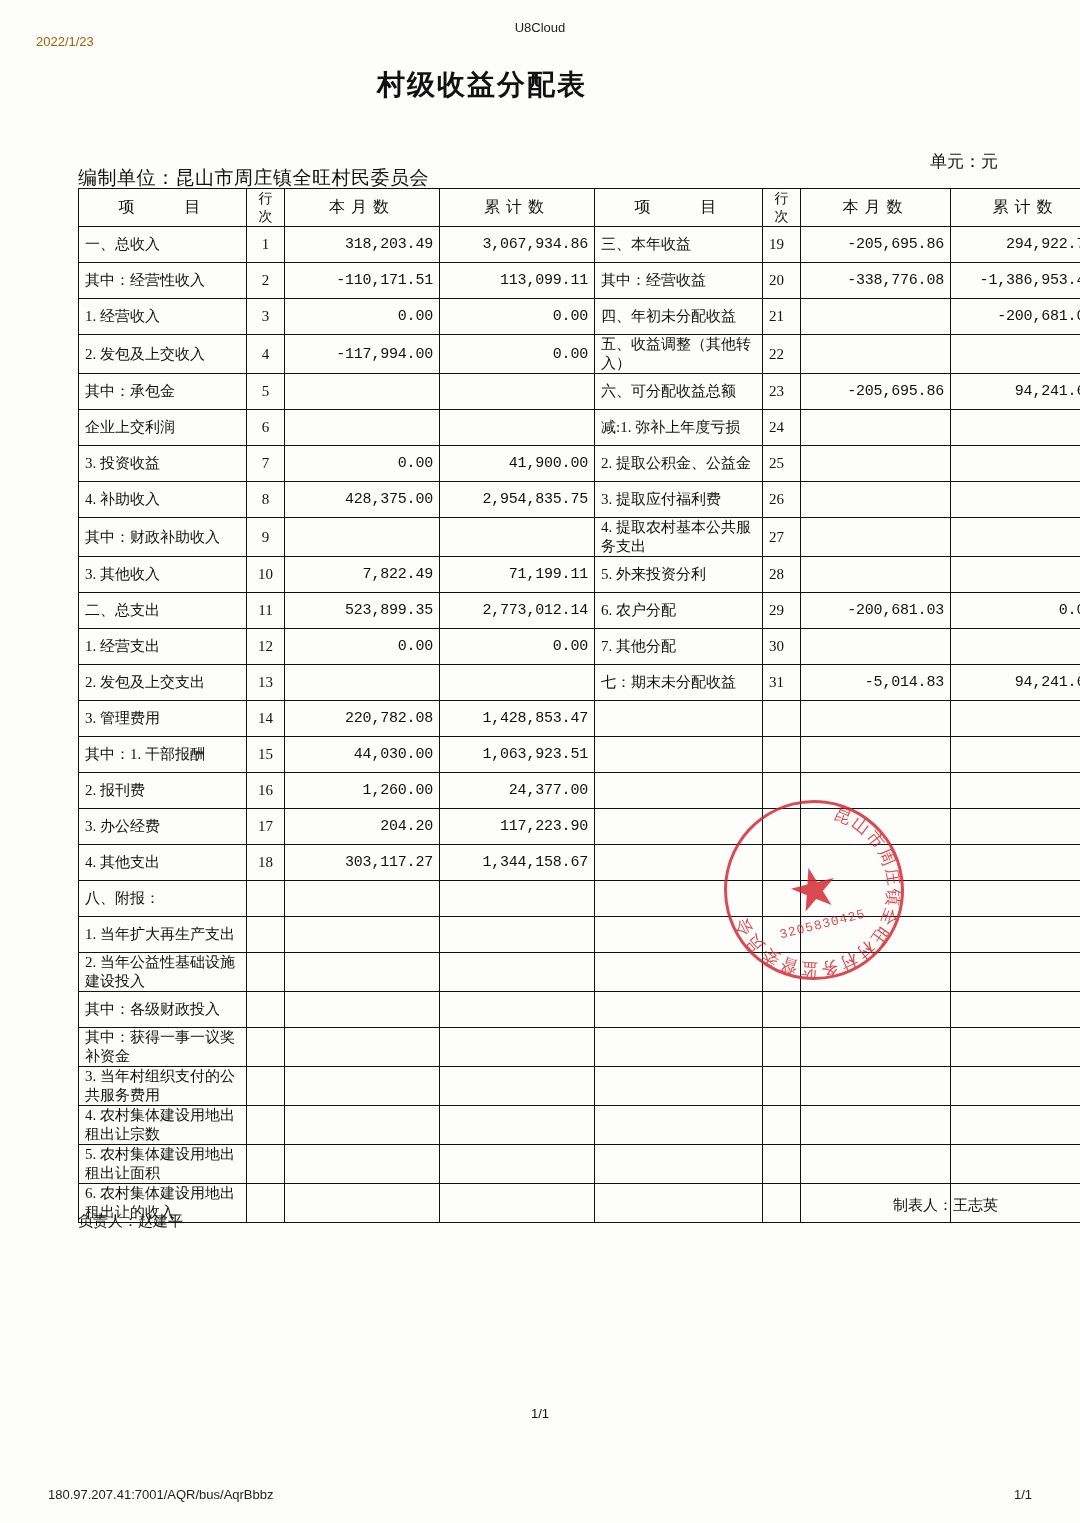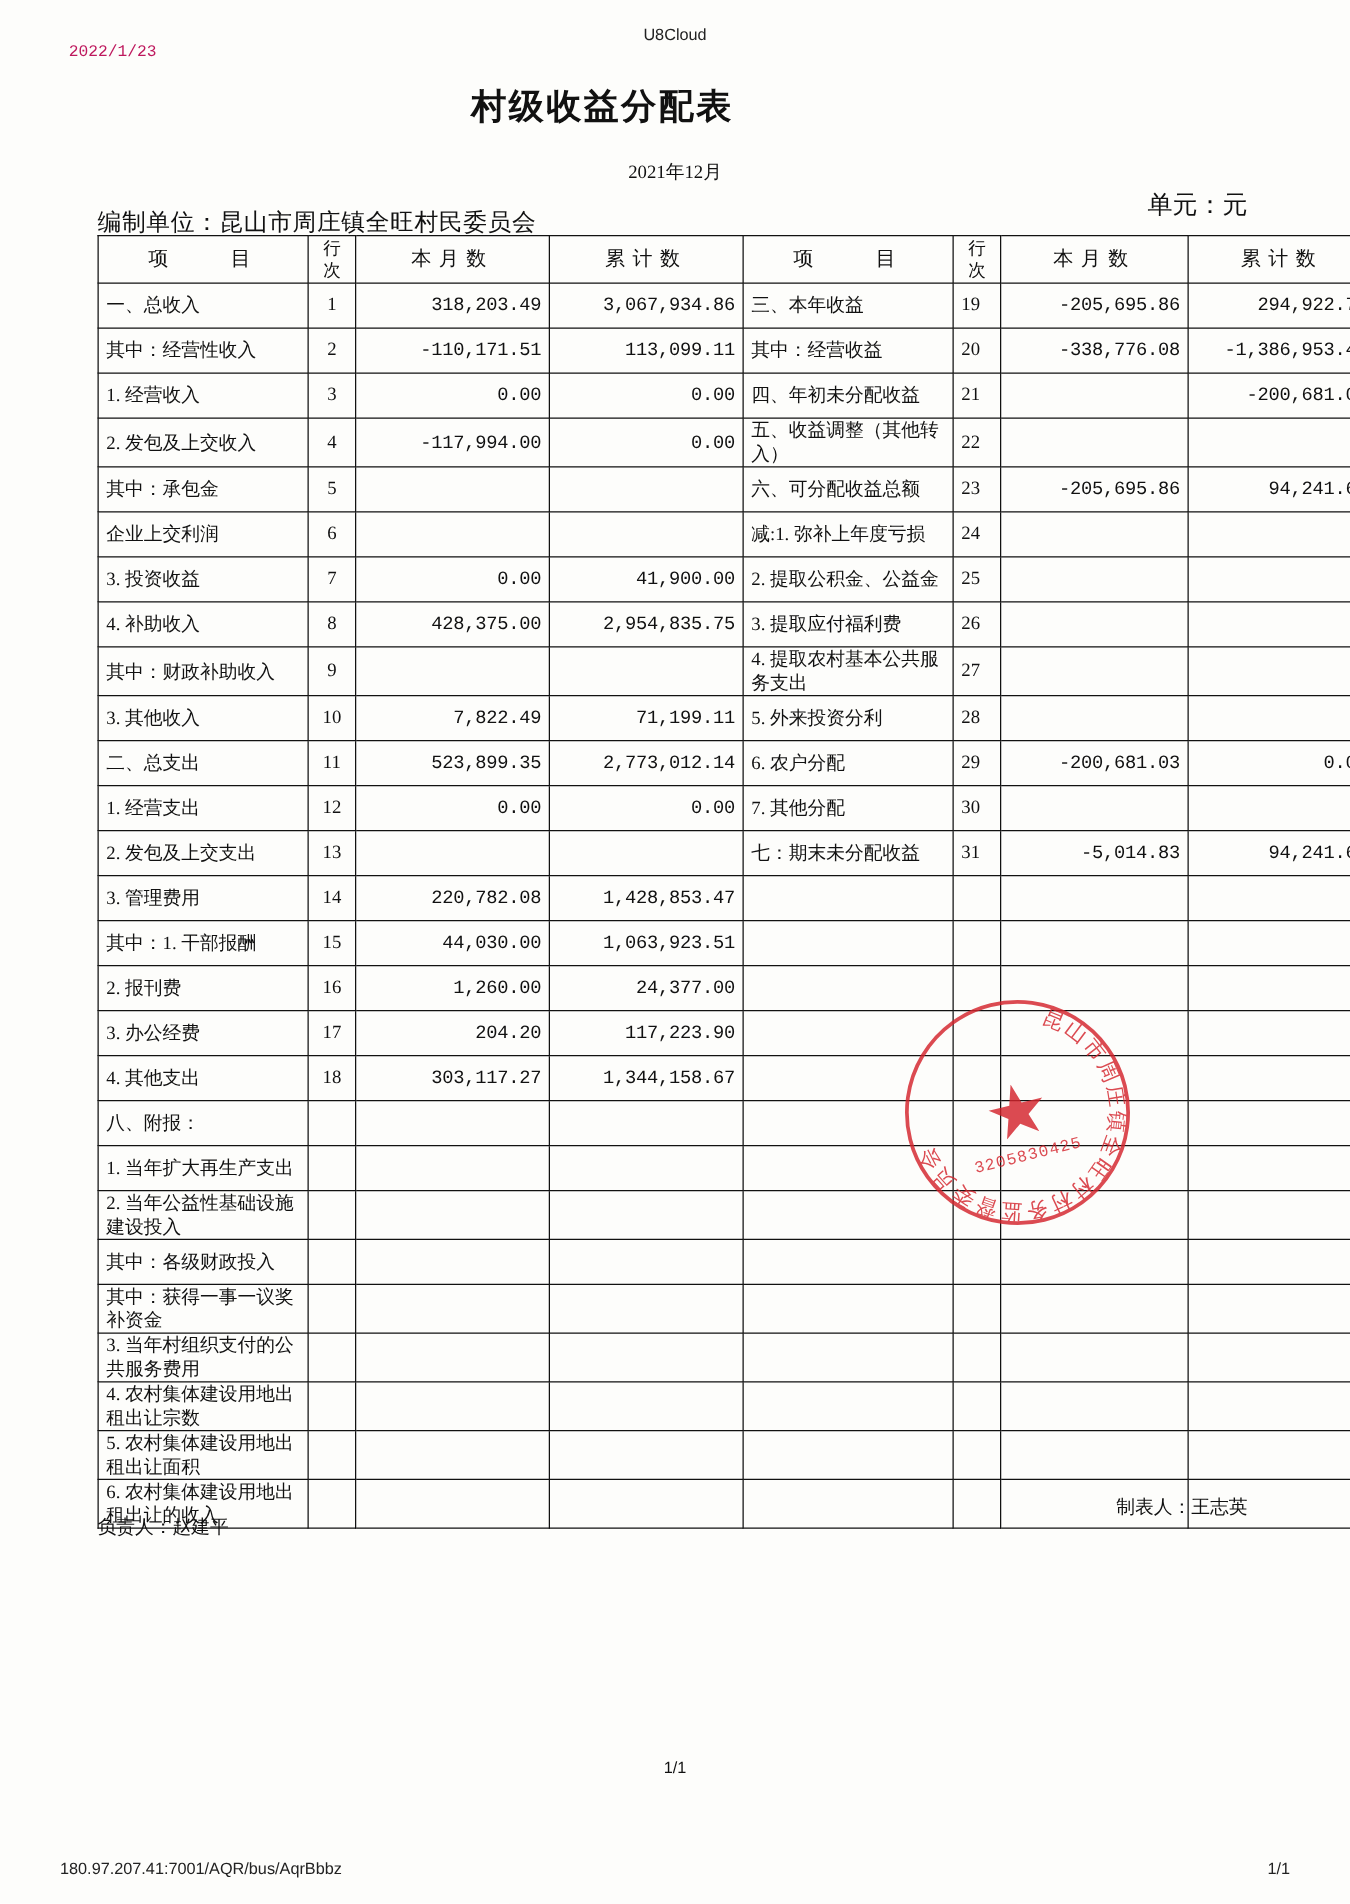--- a/index.html
+++ b/index.html
@@ -19,24 +19,24 @@
     position: absolute;
     left: 0; top: 0;
     width: 1080px;
     height: 1523px;
     background: #fdfdfb;
   }
 
   
   .browser-date {
     position: absolute;
-    left: 55px; top: 34px;
-    font-family: Liberation Mono, monospace;
+    left: 36px; top: 34px;
+    font-family: Liberation Sans, sans-serif;
     font-size: 13px;
-    color: #be185d;
+    color: #a16207;
   }
   .browser-title {
     position: absolute;
     left: 0; top: 20px;
     width: 1080px;
     text-align: center;
     font-family: "Liberation Sans", sans-serif;
     font-size: 13px;
     color: #222;
   }
@@ -58,21 +58,21 @@
   }
   .doc-unitline {
     position: absolute;
     left: 78px; top: 165px;
     font-size: 19px;
     letter-spacing: 0.5px;
   }
   .doc-currency {
     position: absolute;
     right: 82px; top: 150px;
-    font-size: 20px;
+    font-size: 17px;
   }
 
   
   .table-wrap {
     position: absolute;
     left: 78px;
     top: 188px;
     width: 922px;
   }
   table.fin {
@@ -191,21 +191,20 @@
 </style>
 </head>
 <body>
 
 <div class="page">
 
   <div class="browser-date">2022/1/23</div>
   <div class="browser-title">U8Cloud</div>
 
   <div class="doc-title">村级收益分配表</div>
-  <div class="doc-period">2021年12月</div>
   <div class="doc-currency">单元：元</div>
   <div class="doc-unitline">编制单位：昆山市周庄镇全旺村民委员会</div>
 
   <div class="table-wrap">
     <table class="fin">
       <thead>
         <tr>
           <th class="c-item hdr-th">项　　目</th>
           <th class="c-line" style="letter-spacing:0;font-size:14px;">行次</th>
           <th class="c-num th-num" style="text-align:center;">本月数</th>

